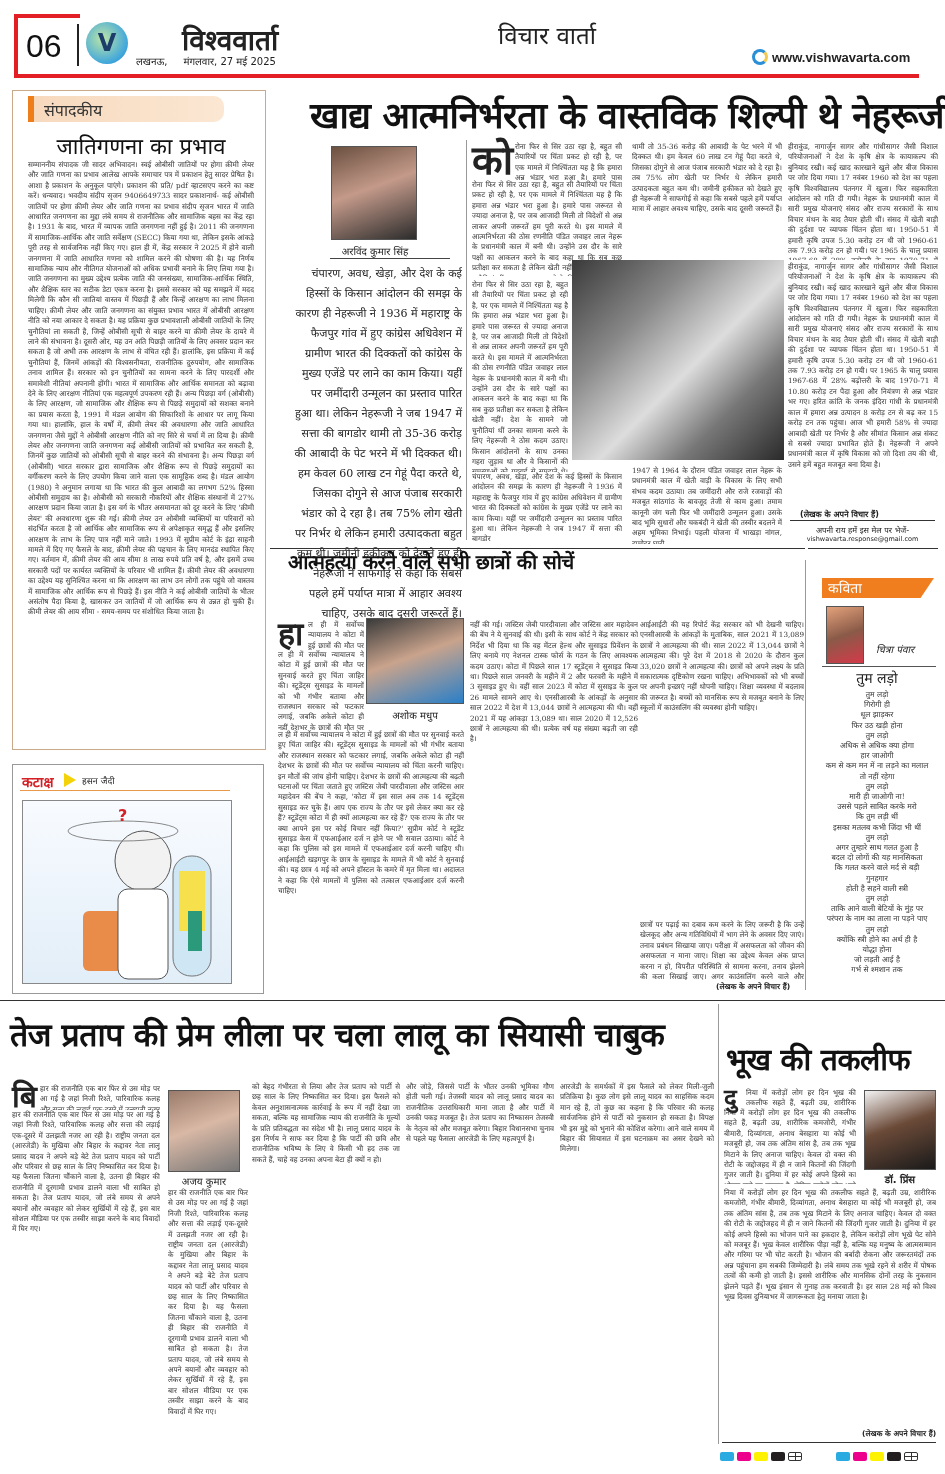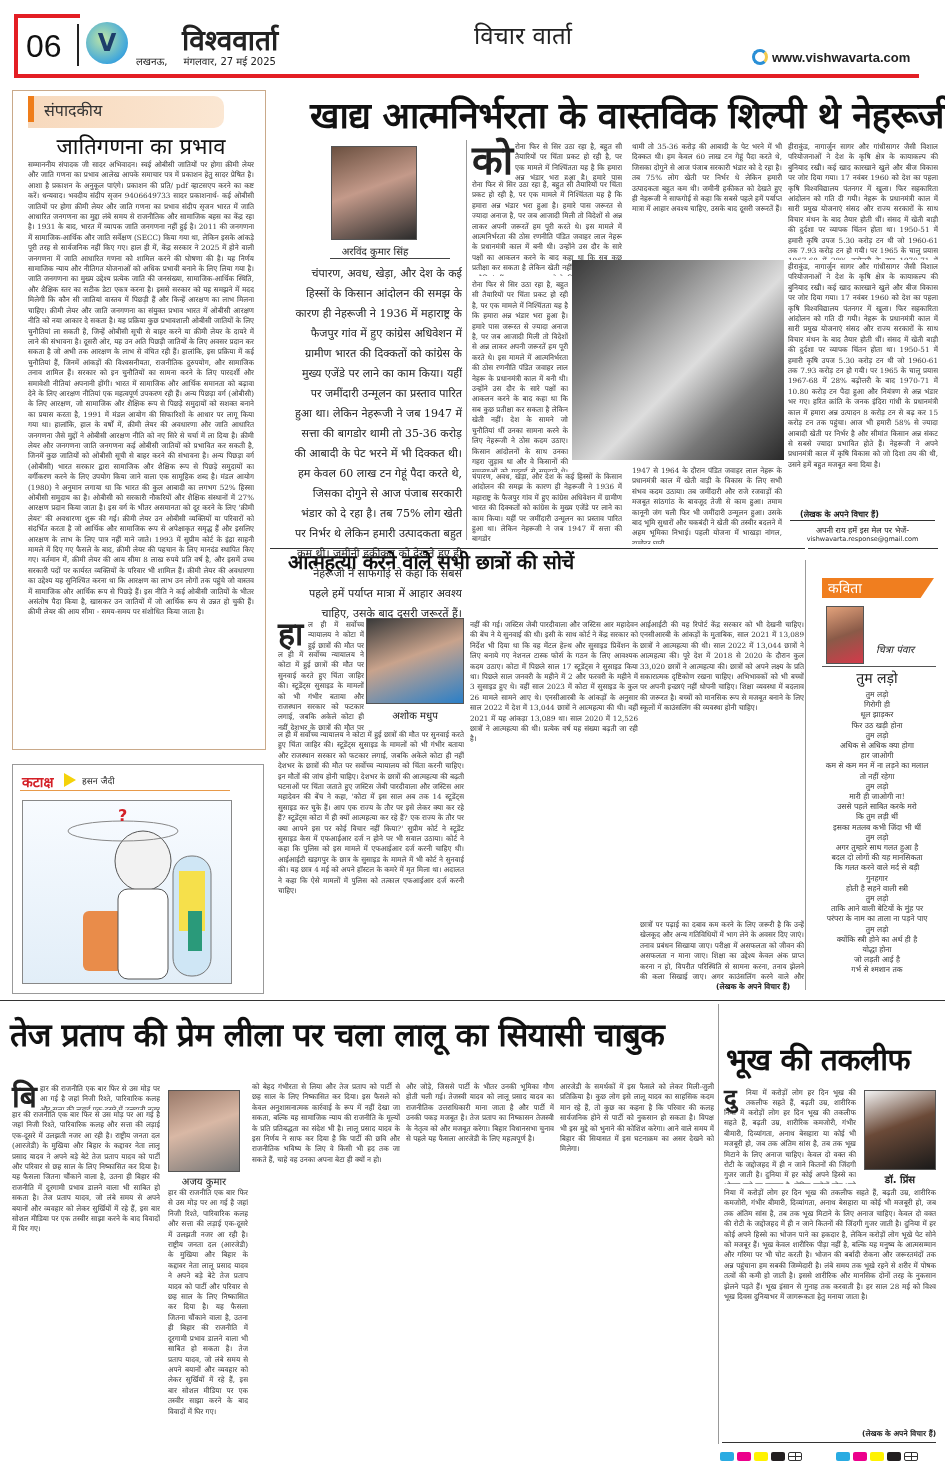--- a/index.html
+++ b/index.html
@@ -6,26 +6,26 @@
   body { width: 945px; height: 1474px; background: #fff; font-family: "DejaVu Sans", sans-serif; color: #222; position: relative; overflow: hidden; }
   .abs { position: absolute; }
   .serif { font-family: "DejaVu Serif", serif; }
   .page-box { left: 14px; top: 14px; width: 66px; height: 64px; border-left: 4px solid #e31e24; border-top: 4px solid #e31e24; border-bottom: 4px solid #e31e24; }
   .red-line { left: 14px; top: 74px; width: 905px; height: 4px; background: #e31e24; }
   .page-num { left: 26px; top: 28px; font-size: 32px; color: #111; font-family: "Liberation Sans", sans-serif; }
   .vsep { left: 77px; top: 24px; width: 2px; height: 42px; background: #222; }
   .logo { left: 86px; top: 22px; width: 42px; height: 42px; border-radius: 50%; background: radial-gradient(circle at 40% 40%, #bfe6a6, #3fa6dc 70%, #1b6fb6); display:flex; align-items:center; justify-content:center; font-weight:bold; font-size:24px; color:#1d3d6a; }
   .brand { left: 136px; top: 20px; font-size: 28px; font-weight: bold; color: #222; margin-left: 46px; }
   .dateline { left: 136px; top: 54px; font-size: 10px; color: #222; }
-  .section { left: 474px; top: 18px; font-size: 24px; color: #222; }
+  .section { left: 498px; top: 18px; font-size: 24px; color: #222; }
   .site { left: 752px; top: 50px; font-size: 13px; font-weight: bold; color: #222; font-family: "Liberation Sans", sans-serif; }
   .site-icon { left: 752px; top: 49px; width: 16px; height: 16px; border-radius: 50%; border: 3px solid #2a8fd6; border-right-color: #f2c94c; }
   .col-rule { background: #999; }
   .box { border: 1px solid #c9a98a; }
-  .sampadakiya-tag { left: 28px; top: 96px; width: 196px; height: 32px; background: linear-gradient(90deg,#f7d9bd,#fbe7d3); border-radius: 0 10px 10px 0; text-decoration: underline; }
+  .sampadakiya-tag { left: 28px; top: 96px; width: 196px; height: 26px; background: linear-gradient(90deg,#f7d9bd,#fbe7d3); border-radius: 0 10px 10px 0; text-decoration: underline; }
   .sampadakiya-tag .bar { position:absolute; left:0; top:0; width:6px; height:26px; background:#ef7d1a; }
   .sampadakiya-tag span { position:absolute; left:16px; top:3px; font-size: 16px; color:#333; }
   .edit-title { left: 14px; top: 130px; width: 254px; text-align:center; font-size: 22px; color:#111; }
   .body-text { font-size: 7.2px; line-height: 10.4px; color:#333; text-align: justify; overflow: hidden; }
   .h1 { font-weight: bold; color:#111; white-space: nowrap; letter-spacing: -0.5px; }
   .photo { background: linear-gradient(160deg,#6b5040,#c49a8a 45%,#2c2c2c); border: 1px solid #555; }
   .caption-name { font-size: 10px; text-align:center; color:#222; }
   .article-lead { font-size: 11px; line-height: 20px; color: #222; text-align: right; }
   .bw-photo { background: linear-gradient(135deg,#3a3a3a,#888 30%,#ddd 55%,#777 75%,#2a2a2a); }
   .kavita-tag { left: 822px; top: 578px; width: 112px; height: 20px; background:#f07e1f; clip-path: polygon(0 0, 100% 0, 88% 100%, 0 100%); color:#fff; font-size: 14px; padding-left: 6px; line-height: 20px; }

